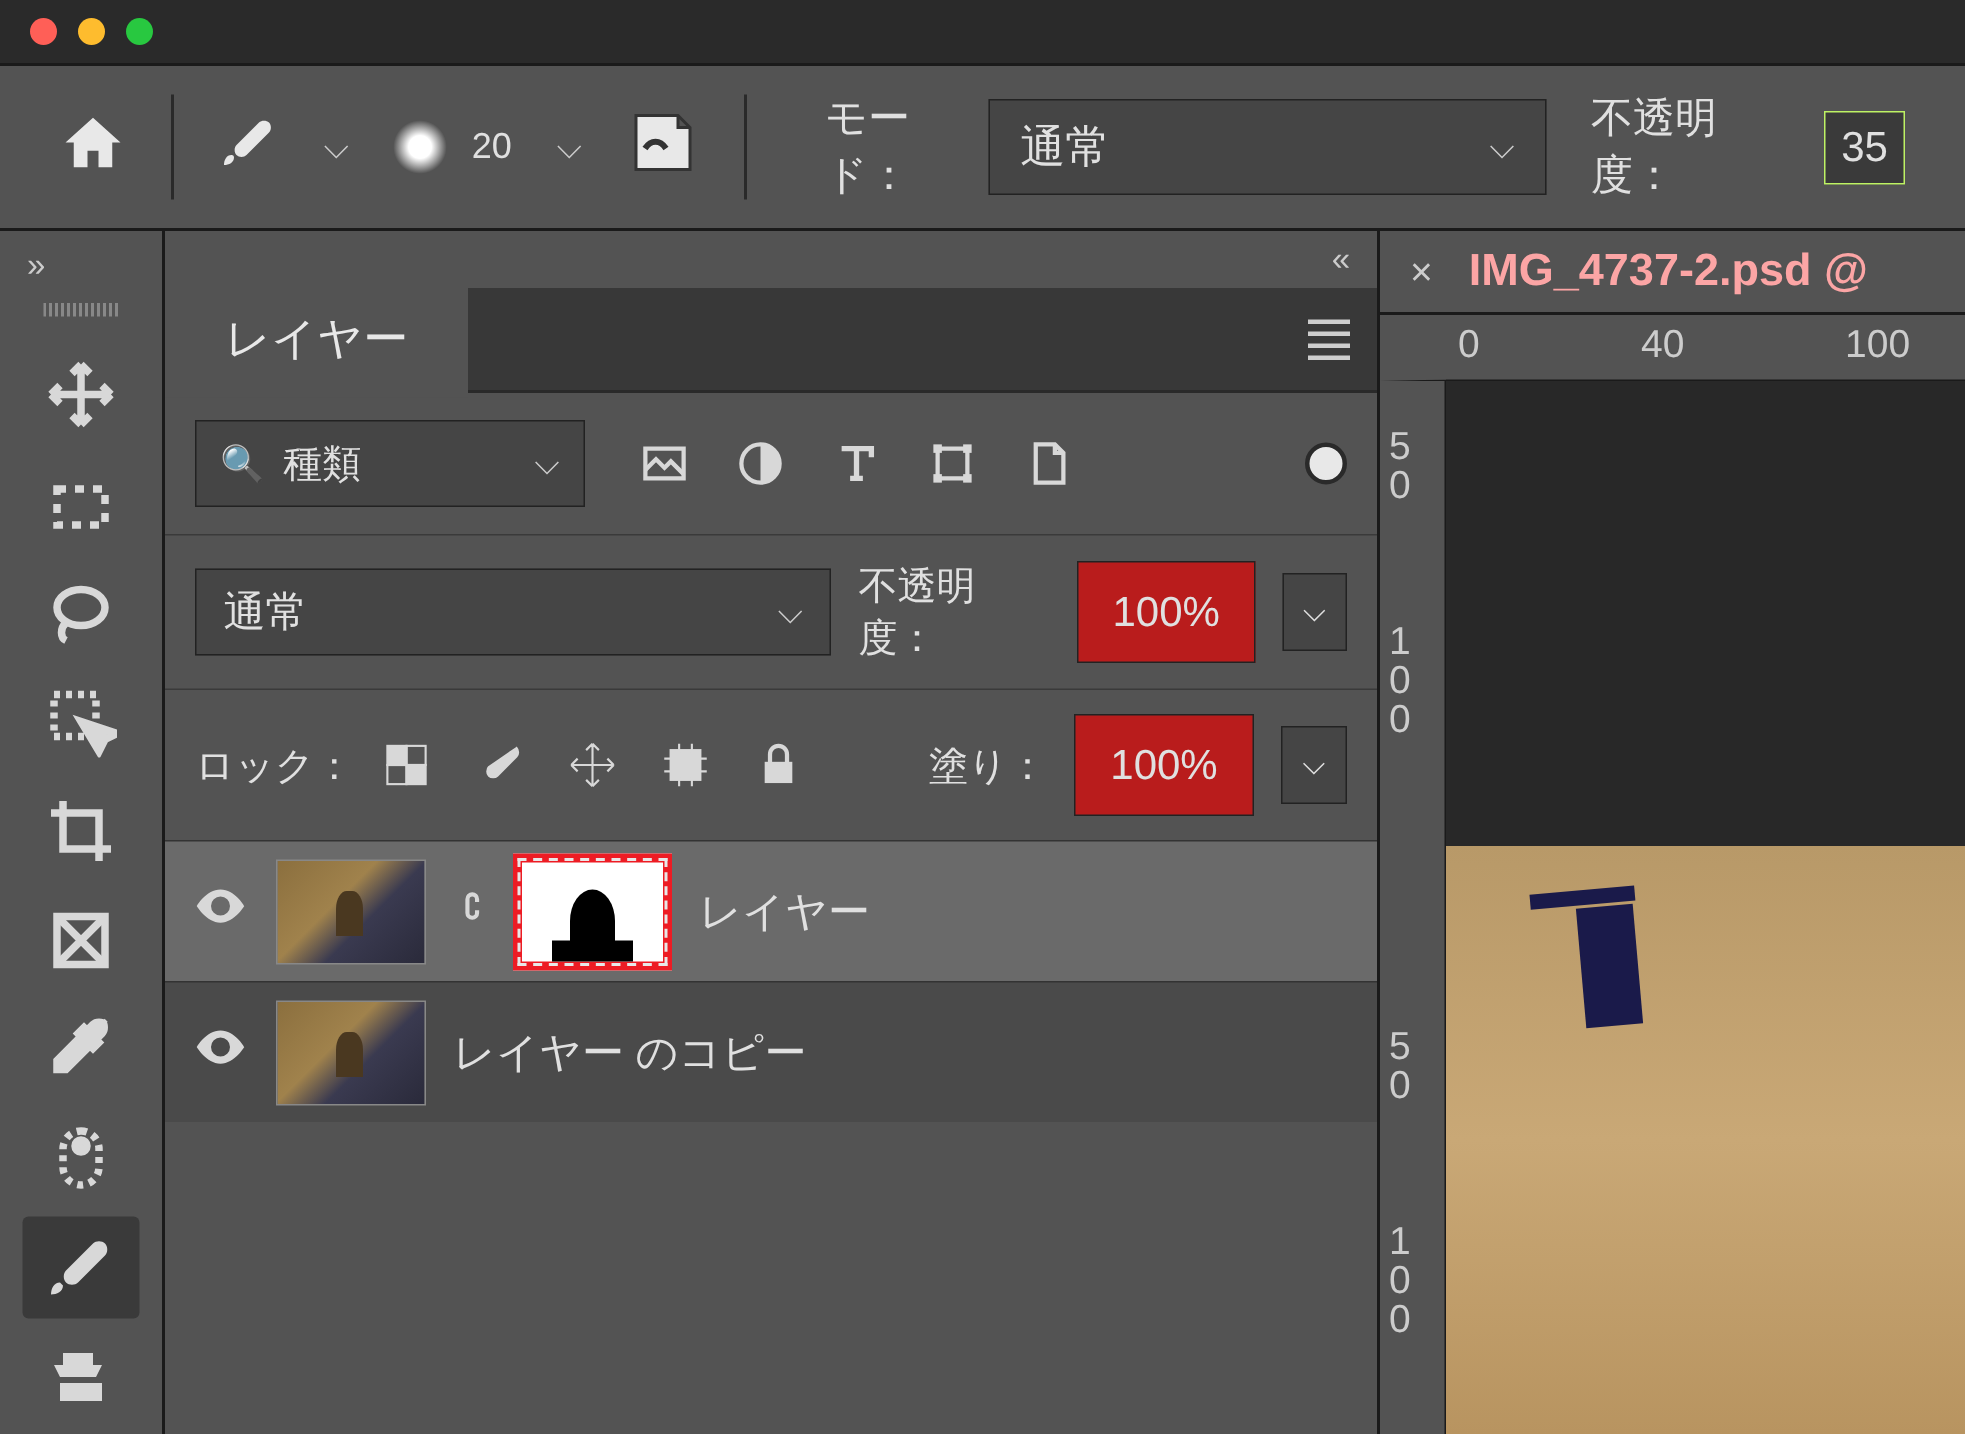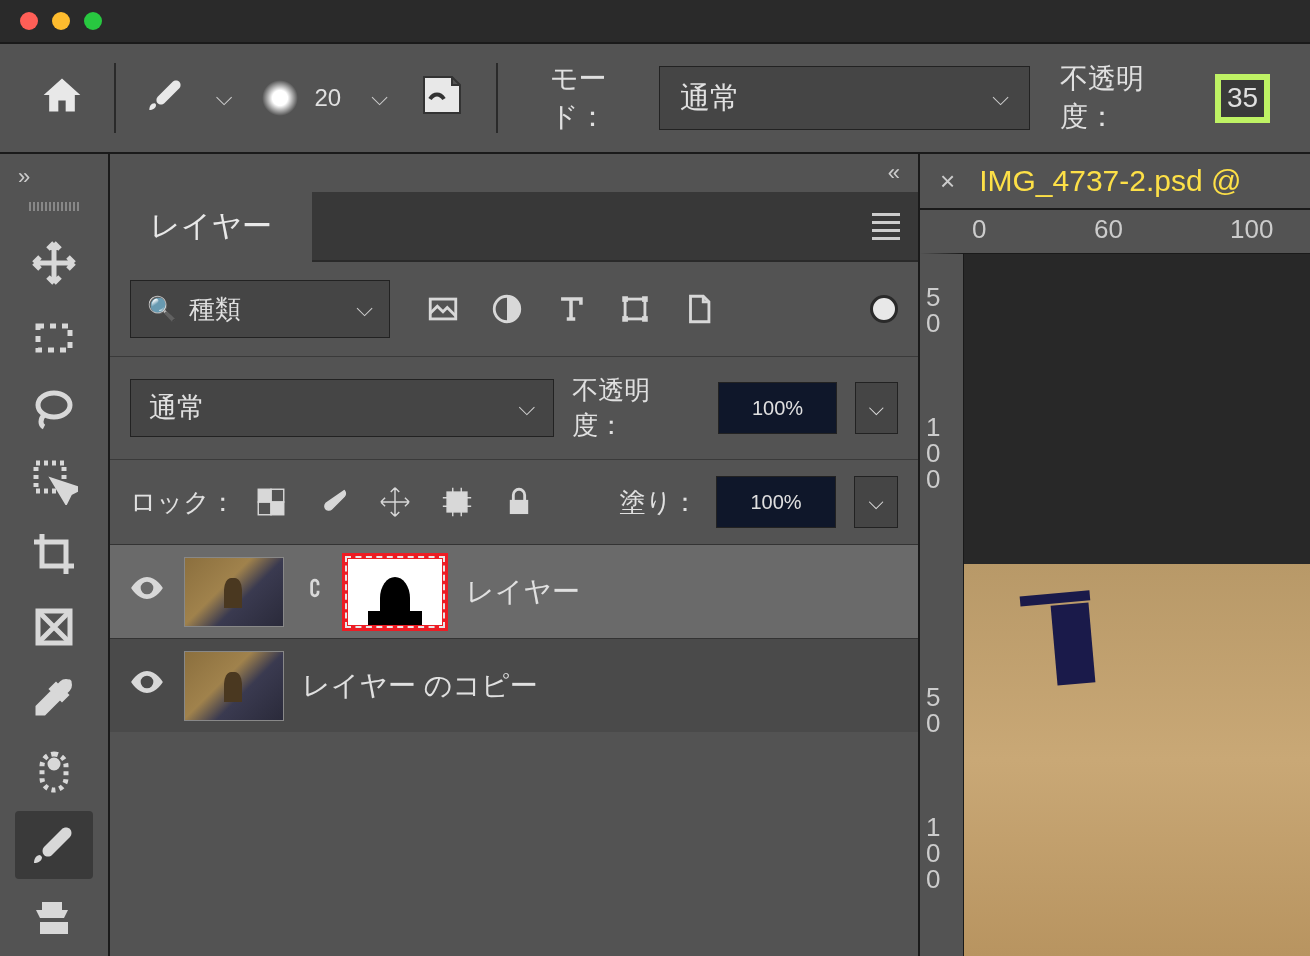--- a/index.html
+++ b/index.html
@@ -15,21 +15,21 @@
 .home-icon svg { width: 44px; height: 44px; fill: #e8e8e8; }
 .brush-icon svg { width: 40px; height: 40px; fill: #e8e8e8; }
 .chev { font-size: 22px; color: #ccc; }
 .brush-size { display: flex; flex-direction: row; align-items: center; gap: 16px; }
 .brush-dot { width: 36px; height: 36px; background: radial-gradient(circle,#fff 0%, #fff 30%, rgba(255,255,255,0) 70%); border-radius: 50%; }
 .brush-num { font-size: 24px; color: #e0e0e0; }
 .brush-panel svg { width: 48px; height: 48px; fill: #e8e8e8; }
 .mode-label { font-size: 28px; text-align: center; }
 .mode-select { background: #454545; border: 1px solid #222; height: 64px; width: 410px; display: flex; align-items: center; justify-content: space-between; padding: 0 20px; font-size: 30px; }
 .opacity-label { font-size: 28px; }
-.opacity-val { background: #3a3a3a; border: 6px solid #bef264; height: 49px; width: 60px; display: flex; align-items: center; justify-content: center; font-size: 28px; }
+.opacity-val { background: #3a3a3a; border: 1px solid #bef264; height: 49px; width: 60px; display: flex; align-items: center; justify-content: center; font-size: 28px; }
 
 .main { display: flex; height: calc(100% - 154px); }
 .tool-col { width: 110px; background: #535353; display: flex; flex-direction: column; align-items: center; padding-top: 10px; border-right: 2px solid #1a1a1a; }
 .tool-col-hdr { display: flex; width: 100%; justify-content: space-between; padding: 0 18px 12px; color: #ccc; font-size: 22px; }
 .grip { width: 50px; height: 10px; background: repeating-linear-gradient(90deg,#888 0,#888 2px,#535353 2px,#535353 4px); margin-bottom: 18px; }
 .tool { width: 78px; height: 78px; display: flex; align-items: center; justify-content: center; margin-bottom: 4px; border-radius: 4px; }
 .tool.active { background: #3a3a3a; }
 .tool svg { width: 48px; height: 48px; fill: none; stroke: #d8d8d8; stroke-width: 2.5; }
 
 .panel-col { width: 810px; background: #535353; display: flex; flex-direction: column; border-right: 2px solid #1a1a1a; }
@@ -42,21 +42,21 @@
 
 .filter-row { display: flex; align-items: center; padding: 18px 20px; gap: 24px; }
 .filter-select { background: #454545; border: 1px solid #222; height: 58px; width: 260px; display: flex; align-items: center; padding: 0 16px; font-size: 26px; gap: 12px; }
 .filter-select .mag { font-size: 24px; }
 .filter-icons { display: flex; gap: 30px; align-items: center; margin-left: 12px; }
 .filter-icons svg { width: 34px; height: 34px; fill: #d8d8d8; }
 .filter-toggle { width: 28px; height: 28px; border-radius: 50%; background: #e8e8e8; margin-left: auto; border: 3px solid #2a2a2a; }
 
 .blend-row, .lock-row { display: flex; align-items: center; padding: 16px 20px; gap: 18px; font-size: 26px; border-top: 1px solid #3a3a3a; }
 .blend-select { background: #454545; border: 1px solid #222; height: 58px; width: 430px; display: flex; align-items: center; justify-content: space-between; padding: 0 18px; font-size: 28px; }
-.val-box { background: #0f172a; border: 1px solid #222; height: 52px; width: 120px; display: flex; align-items: center; justify-content: center; font-size: 20px; }
+.val-box { background: #b91c1c; border: 1px solid #222; height: 68px; width: 120px; display: flex; align-items: center; justify-content: center; font-size: 28px; }
 .val-chev { background: #454545; border: 1px solid #222; height: 52px; width: 44px; display: flex; align-items: center; justify-content: center; font-size: 20px; }
 .lock-icons { display: flex; gap: 28px; align-items: center; }
 .lock-icons svg { width: 34px; height: 34px; fill: #d8d8d8; stroke: #d8d8d8; }
 .spacer { flex: 1; }
 
 .layer-list { background: #4a4a4a; }
 .layer-row { display: flex; align-items: center; height: 94px; border-top: 1px solid #333; padding: 0 18px; gap: 18px; font-size: 28px; }
 .layer-row.selected { background: #6a6a6a; }
 .eye svg { width: 38px; height: 38px; fill: #d8d8d8; }
 .thumb { width: 100px; height: 70px; background: linear-gradient(135deg,#8b6f3e 0%, #a0824c 40%, #3a3a50 60%, #2a2a3a 100%); border: 1px solid #888; position:relative;}
@@ -64,21 +64,21 @@
 .link-icon svg{width:22px;height:30px;fill:#d8d8d8;}
 .mask { width: 106px; height: 78px; background: #fff; border: 6px solid #ed1c24; position: relative; display:flex;align-items:flex-end;justify-content:center;}
 .mask::before{content:"";position:absolute;inset:-3px;border:2px dashed #e8e8e8;pointer-events:none;}
 .sil{width:30px;height:42px;background:#000;border-radius:50% 50% 0 0;margin-bottom:6px;position:relative;}
 .sil::after{content:"";position:absolute;bottom:-6px;left:-12px;width:54px;height:14px;background:#000;}
 .annotation { position: absolute; background: #fff; color: #ed1c24; font-size: 30px; font-weight: 600; padding: 12px 18px; white-space: nowrap; z-index: 100; }
 
 .canvas-col { flex: 1; background: #323232; display: flex; flex-direction: column; }
 .doc-tabs { height: 56px; display: flex; align-items: center; padding: 0 20px; gap: 24px; background: #535353; border-bottom:2px solid #1a1a1a;}
 .doc-close { font-size: 26px; color: #ccc; }
-.doc-name { font-size: 30px; color: #fde047; font-weight: 400; }
+.doc-name { font-size: 30px; color: #fca5a5; font-weight: 700; }
 .ruler-h { height: 44px; background: #535353; display: flex; position: relative; border-bottom:1px solid #1a1a1a; border-left:44px solid #535353;}
 .ruler-h span { position: absolute; top: 4px; font-size: 26px; color: #ccc; }
 .ruler-v { width: 44px; background: #535353; position: relative; border-right:1px solid #1a1a1a;}
 .ruler-v span { position: absolute; left: 6px; font-size: 26px; color: #ccc; writing-mode: horizontal-tb; line-height:1;}
 .canvas-body { flex: 1; display: flex; }
 .canvas { flex: 1; background: #282828; position: relative; overflow:hidden;}
 .img-area { position: absolute; left: 0; top: 310px; right: 0; bottom: 0; background: linear-gradient(180deg,#b89968 0%, #c9a876 50%, #b89460 100%); }
 .obj { position: absolute; left: 90px; top: 40px; width: 38px; height: 80px; background: #1a1a4a; transform: rotate(-5deg);}
 .obj::before{content:"";position:absolute;top:-12px;left:-30px;width:70px;height:10px;background:#1a1a4a;}
 </style>
@@ -300,21 +300,21 @@
 
   </div>
 
   <div class="canvas-col">
     <div class="doc-tabs">
       <span class="doc-close">×</span>
       <span class="doc-name">IMG_4737-2.psd @</span>
     </div>
     <div class="ruler-h">
       <span style="left:8px">0</span>
-      <span style="left:130px">60</span>
+      <span style="left:130px">40</span>
       <span style="left:266px">100</span>
     </div>
     <div class="canvas-body">
       <div class="ruler-v">
         <span style="top:30px">5<br>0</span>
         <span style="top:160px">1<br>0<br>0</span>
         <span style="top:430px">5<br>0</span>
         <span style="top:560px">1<br>0<br>0</span>
       </div>
       <div class="canvas">

